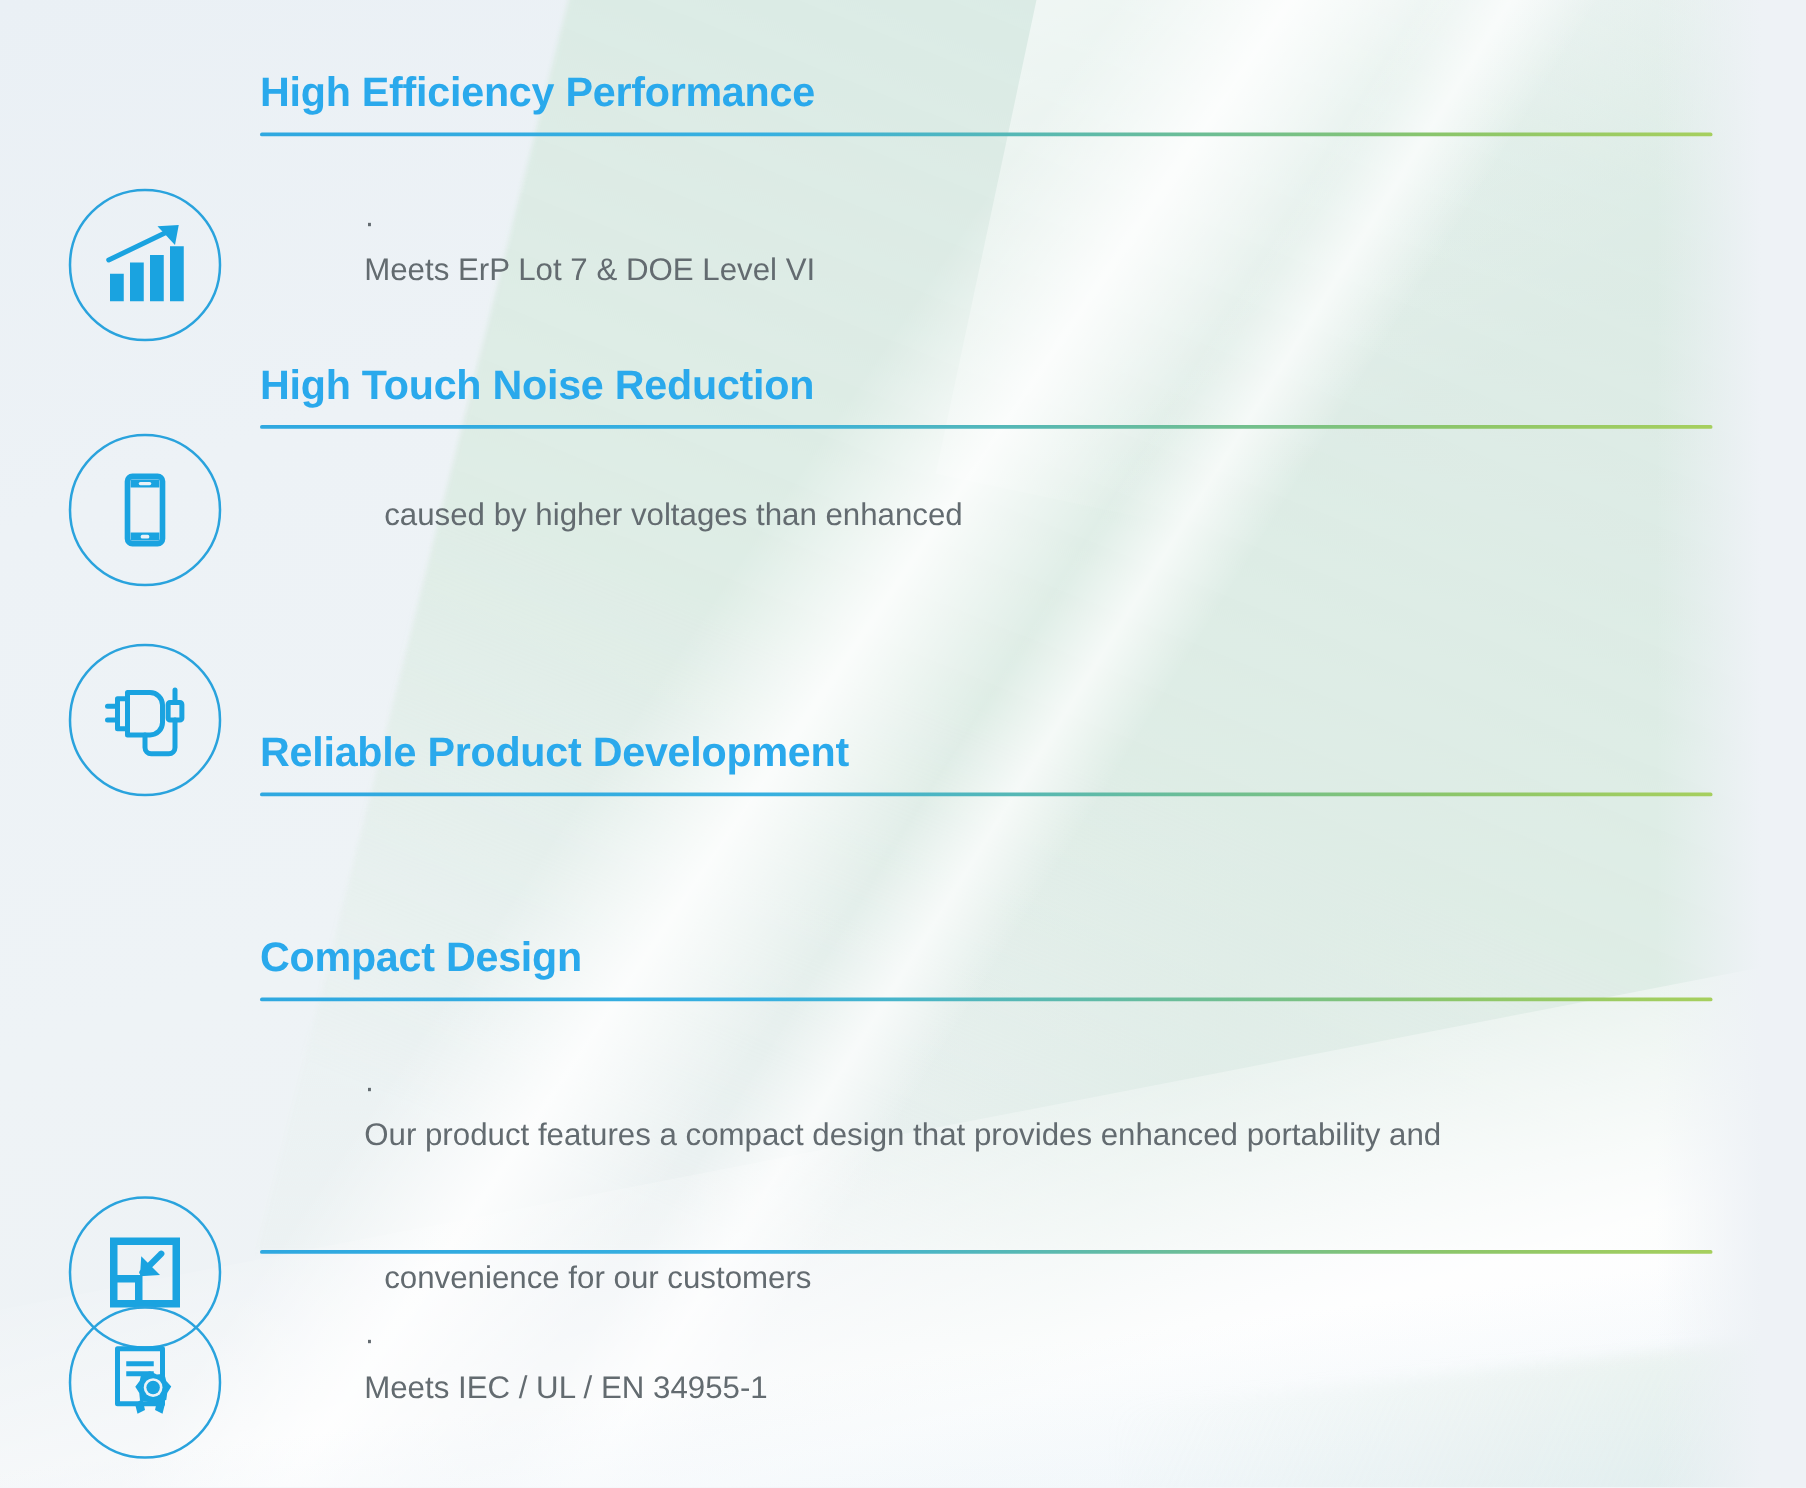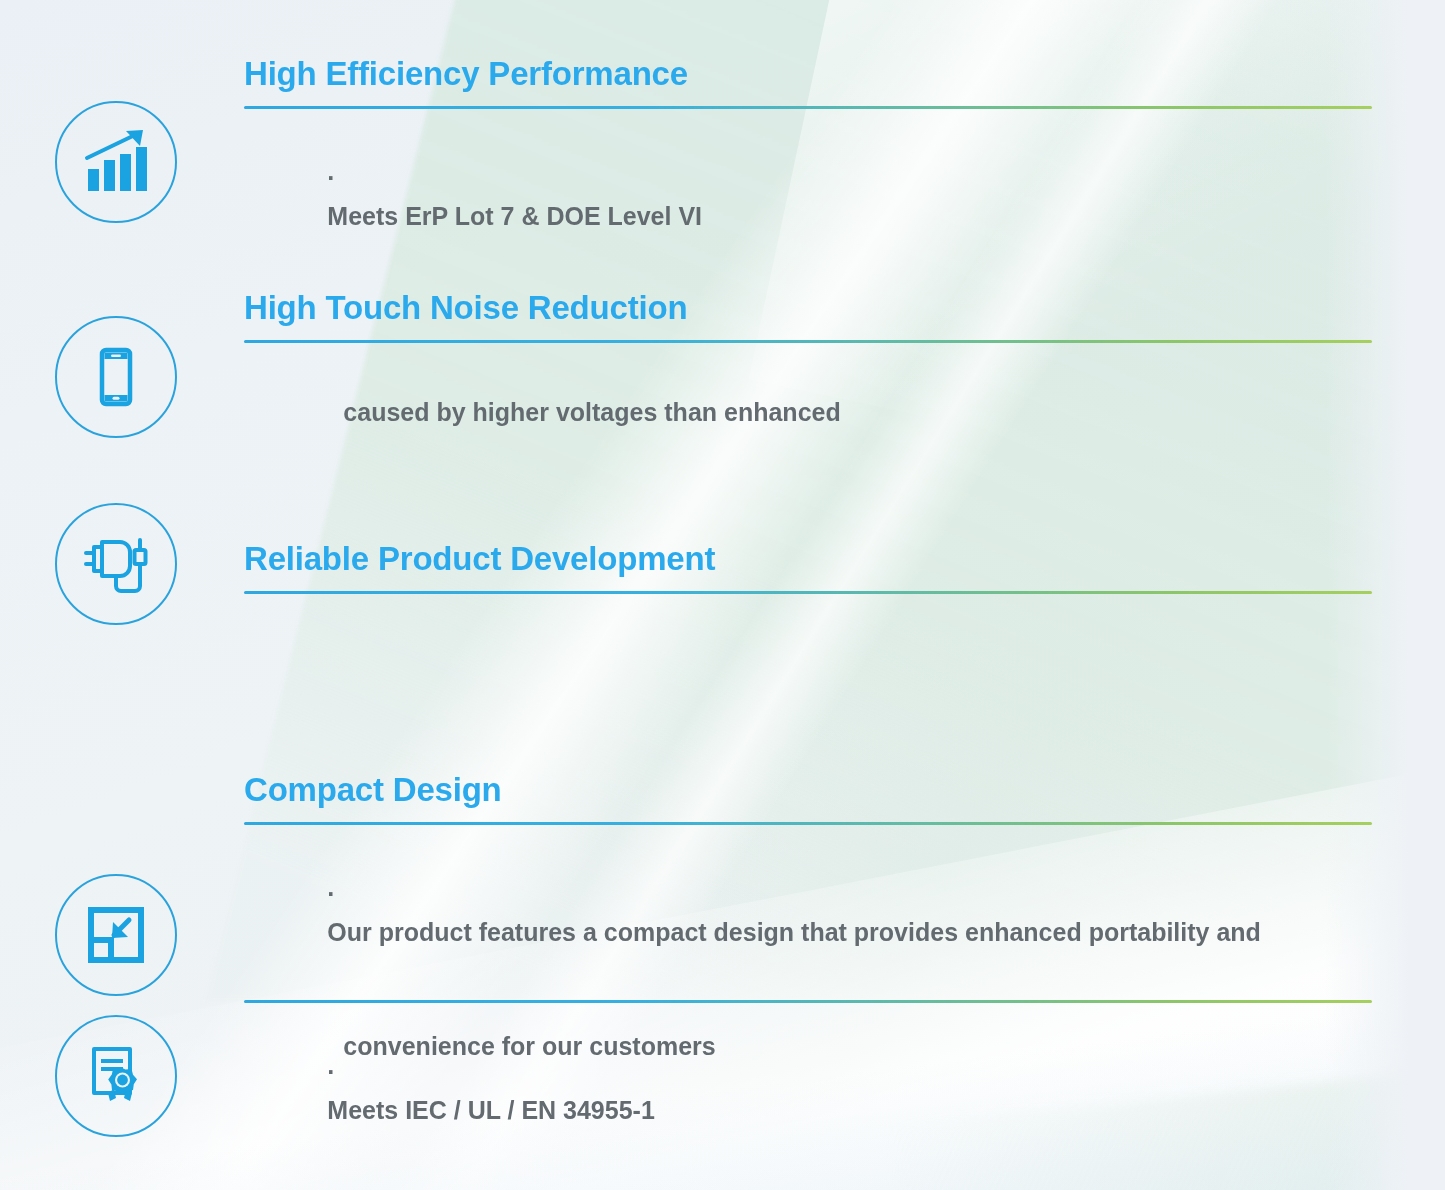--- a/index.html
+++ b/index.html
@@ -88,23 +88,22 @@
 
   
   .features {
     position: relative;
     z-index: 5;
     padding: 0;
   }
   .feature {
     position: absolute;
     display: flex;
-    align-items: center;
+    align-items: flex-end;
     left: 52px;
-    gap: 36px;
   }
   .icon-wrap {
     width: 128px;
     flex: 0 0 128px;
     display: flex;
     align-items: flex-start;
     justify-content: center;
     padding-top: 2px;
   }
   .icon-circle {
@@ -136,21 +135,21 @@
     background: linear-gradient(90deg, #2fa8e0 0%, #37b0e0 35%, #8cc66a 82%, #a6cf5e 100%);
     border-radius: 2px;
   }
   .feat-lines {
     margin-top: 12px;
   }
   .feat-line {
     color: #636b70;
     font-size: 25px;
     line-height: 38px;
-    font-weight: bold;
+    font-weight: normal;
     white-space: pre-wrap;
   }
   .feat-line .dot { letter-spacing: 2px; }
   .feat-line .cont { display: inline-block; padding-left: 16px; }
 </style>
 </head>
 <body>
 
 <div class="page">
 
@@ -212,21 +211,21 @@
         <div class="feat-title">High Touch Noise Reduction</div>
         <div class="feat-rule"></div>
         <div class="feat-lines">
           <div class="feat-line">
             <span class="cont">caused by higher voltages than enhanced</span>
           </div>
         </div>
       </div>
     </div>
 
-    <div class="feature" style="top:501px; width:1320px;">
+    <div class="feature" style="top:513px; width:1320px;">
       <div class="icon-wrap">
         <div class="icon-circle">
           <svg width="72" height="72" viewBox="0 0 72 72" aria-hidden="true">
             <g fill="none" stroke="#1aa3e0" stroke-width="4" stroke-linecap="round" stroke-linejoin="round">
               <path d="M22 14 H40 a10 10 0 0 1 10 10 V38 a10 10 0 0 1 -10 10 H22 Z"></path>
               <rect x="14" y="19" width="8" height="24"></rect>
               <path d="M14 25 H6"></path>
               <path d="M14 36 H6"></path>
               <path d="M36 48 V58 a5 5 0 0 0 5 5 H55 a5 5 0 0 0 5 -5 V36"></path>
               <rect x="54.5" y="22" width="11" height="14" rx="1.5"></rect>
@@ -234,21 +233,21 @@
             </g>
           </svg>
         </div>
       </div>
       <div class="feat-body" style="width:1190px;">
         <div class="feat-title">Reliable Product Development</div>
         <div class="feat-rule"></div>
       </div>
     </div>
 
-    <div class="feature" style="top:764px; width:1320px;">
+    <div class="feature" style="top:740px; width:1320px;">
       <div class="icon-wrap">
         <div class="icon-circle">
           <svg width="66" height="66" viewBox="0 0 66 66" aria-hidden="true">
             <g fill="none" stroke="#1aa3e0" stroke-width="6">
               <path d="M8 36 V8 H58 V58 H30"></path>
               <rect x="8" y="38" width="20" height="20"></rect>
             </g>
             <g fill="none" stroke="#1aa3e0" stroke-width="5" stroke-linecap="round">
               <path d="M46 18 L31 33"></path>
             </g>

